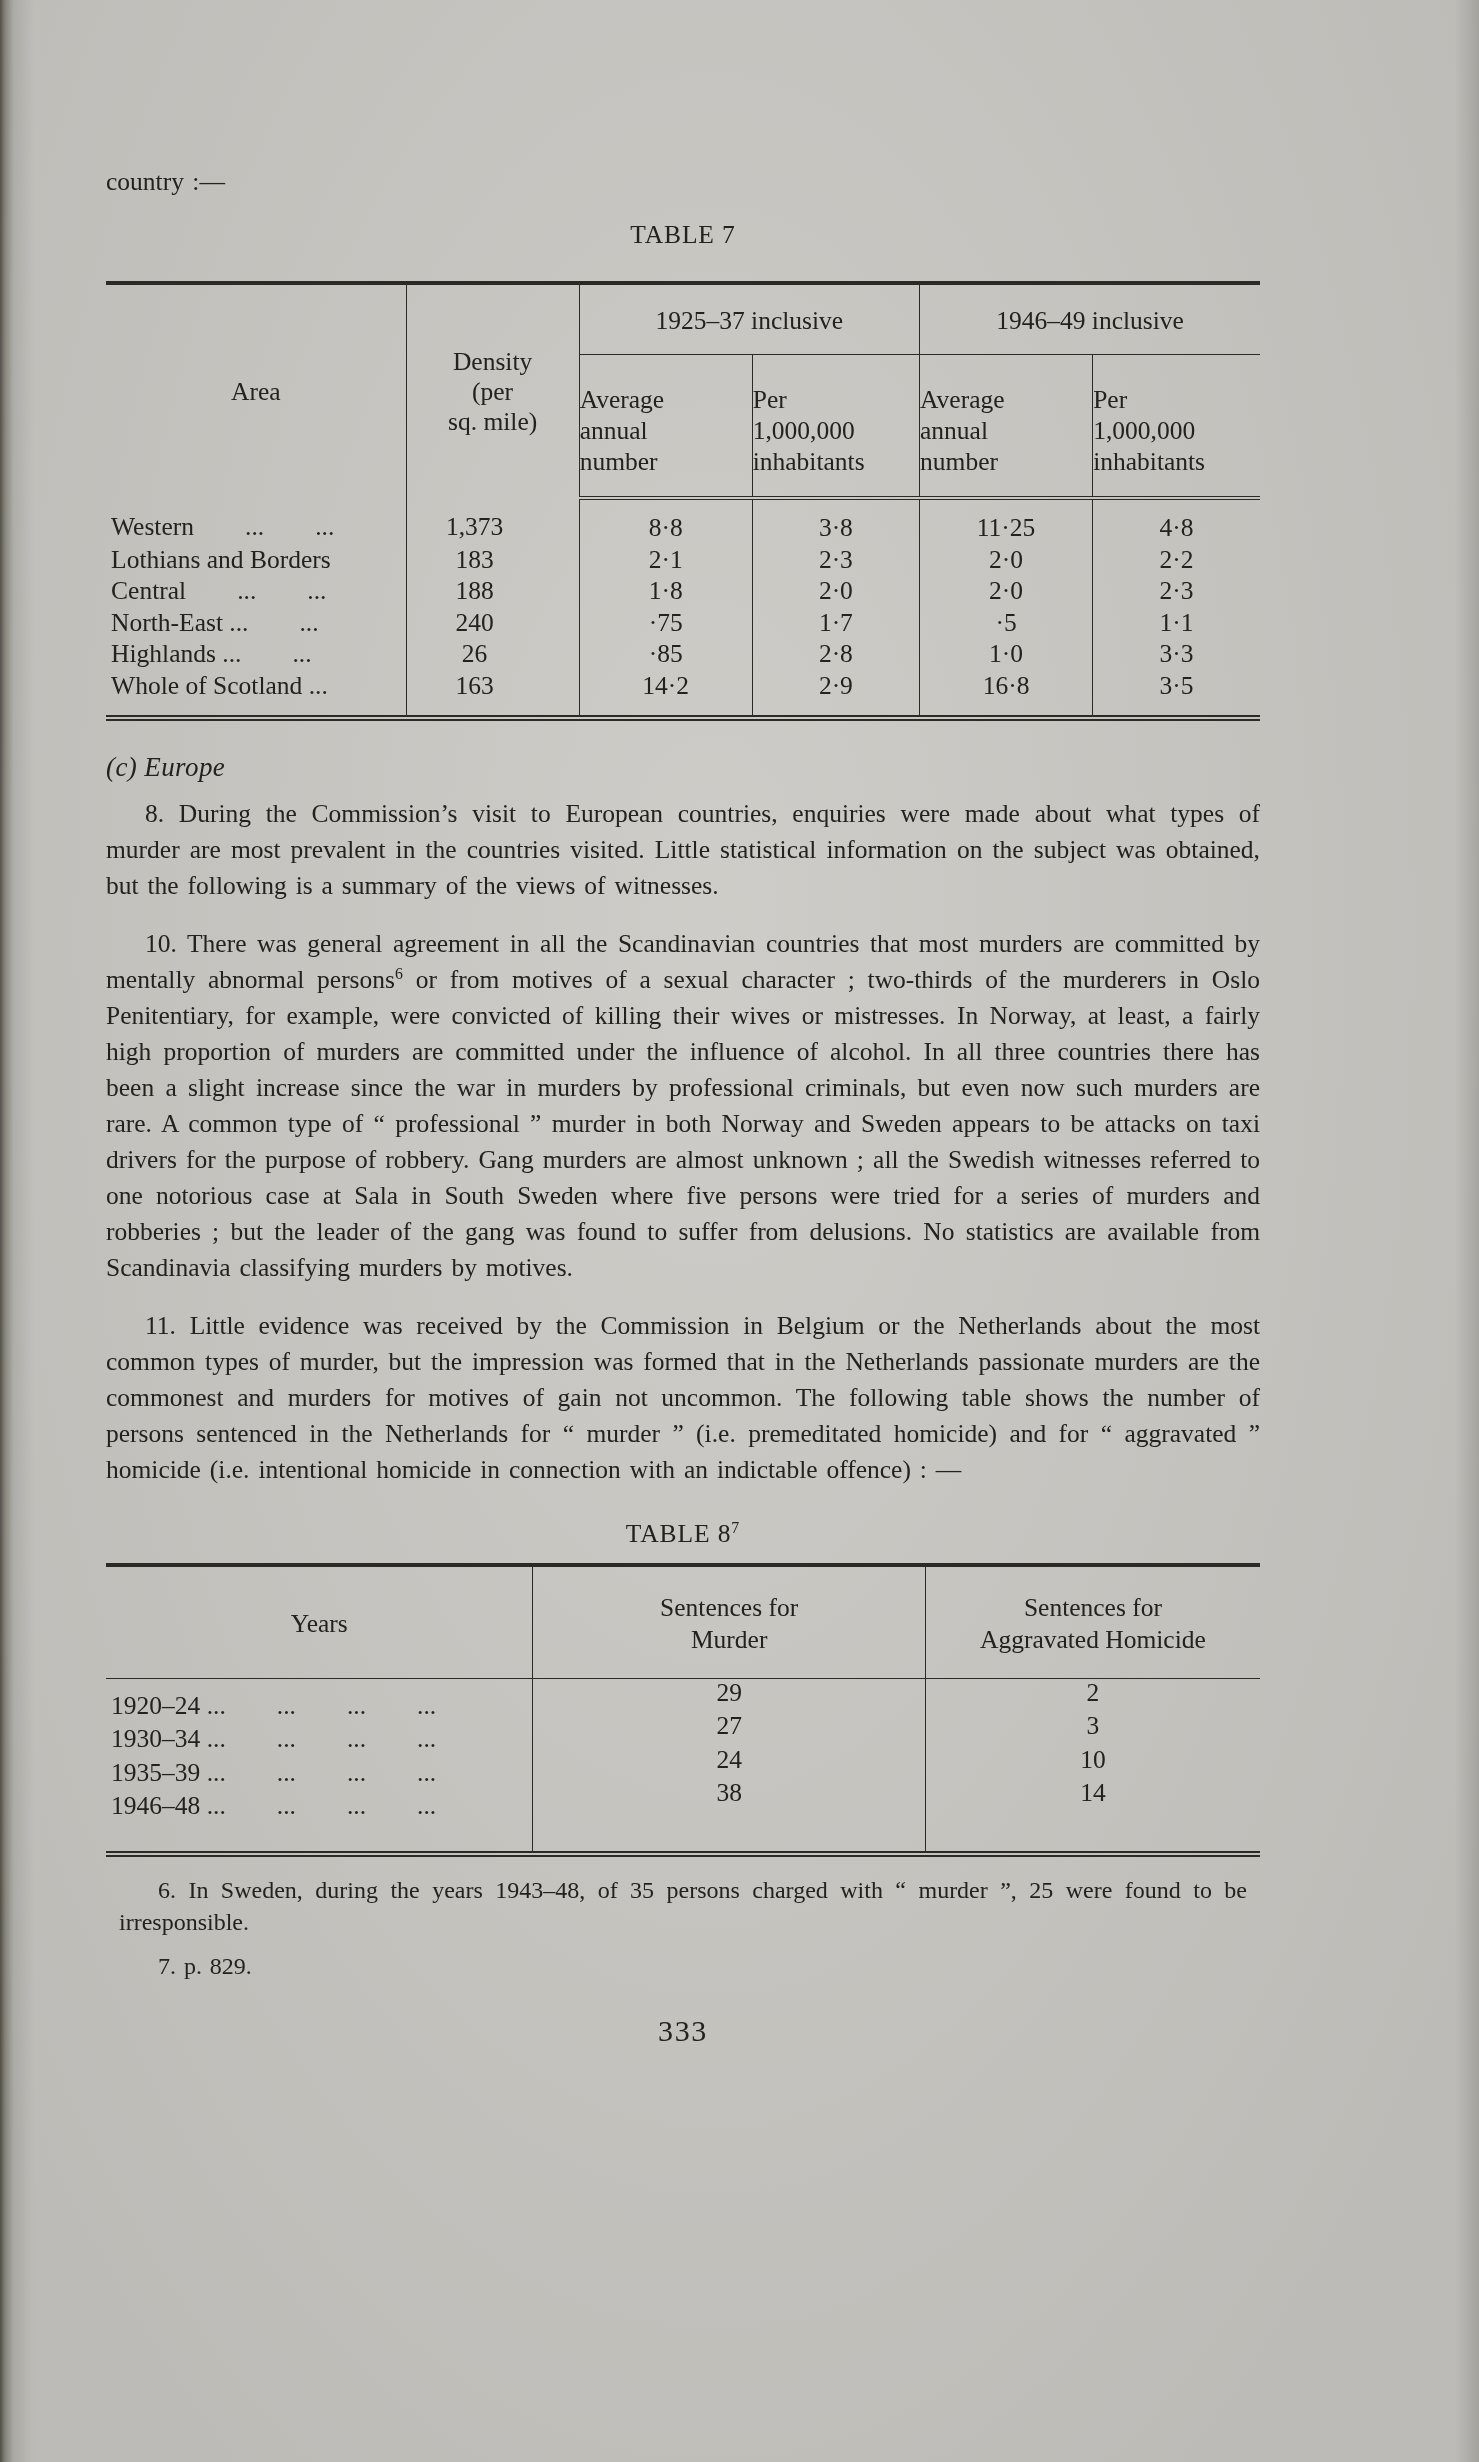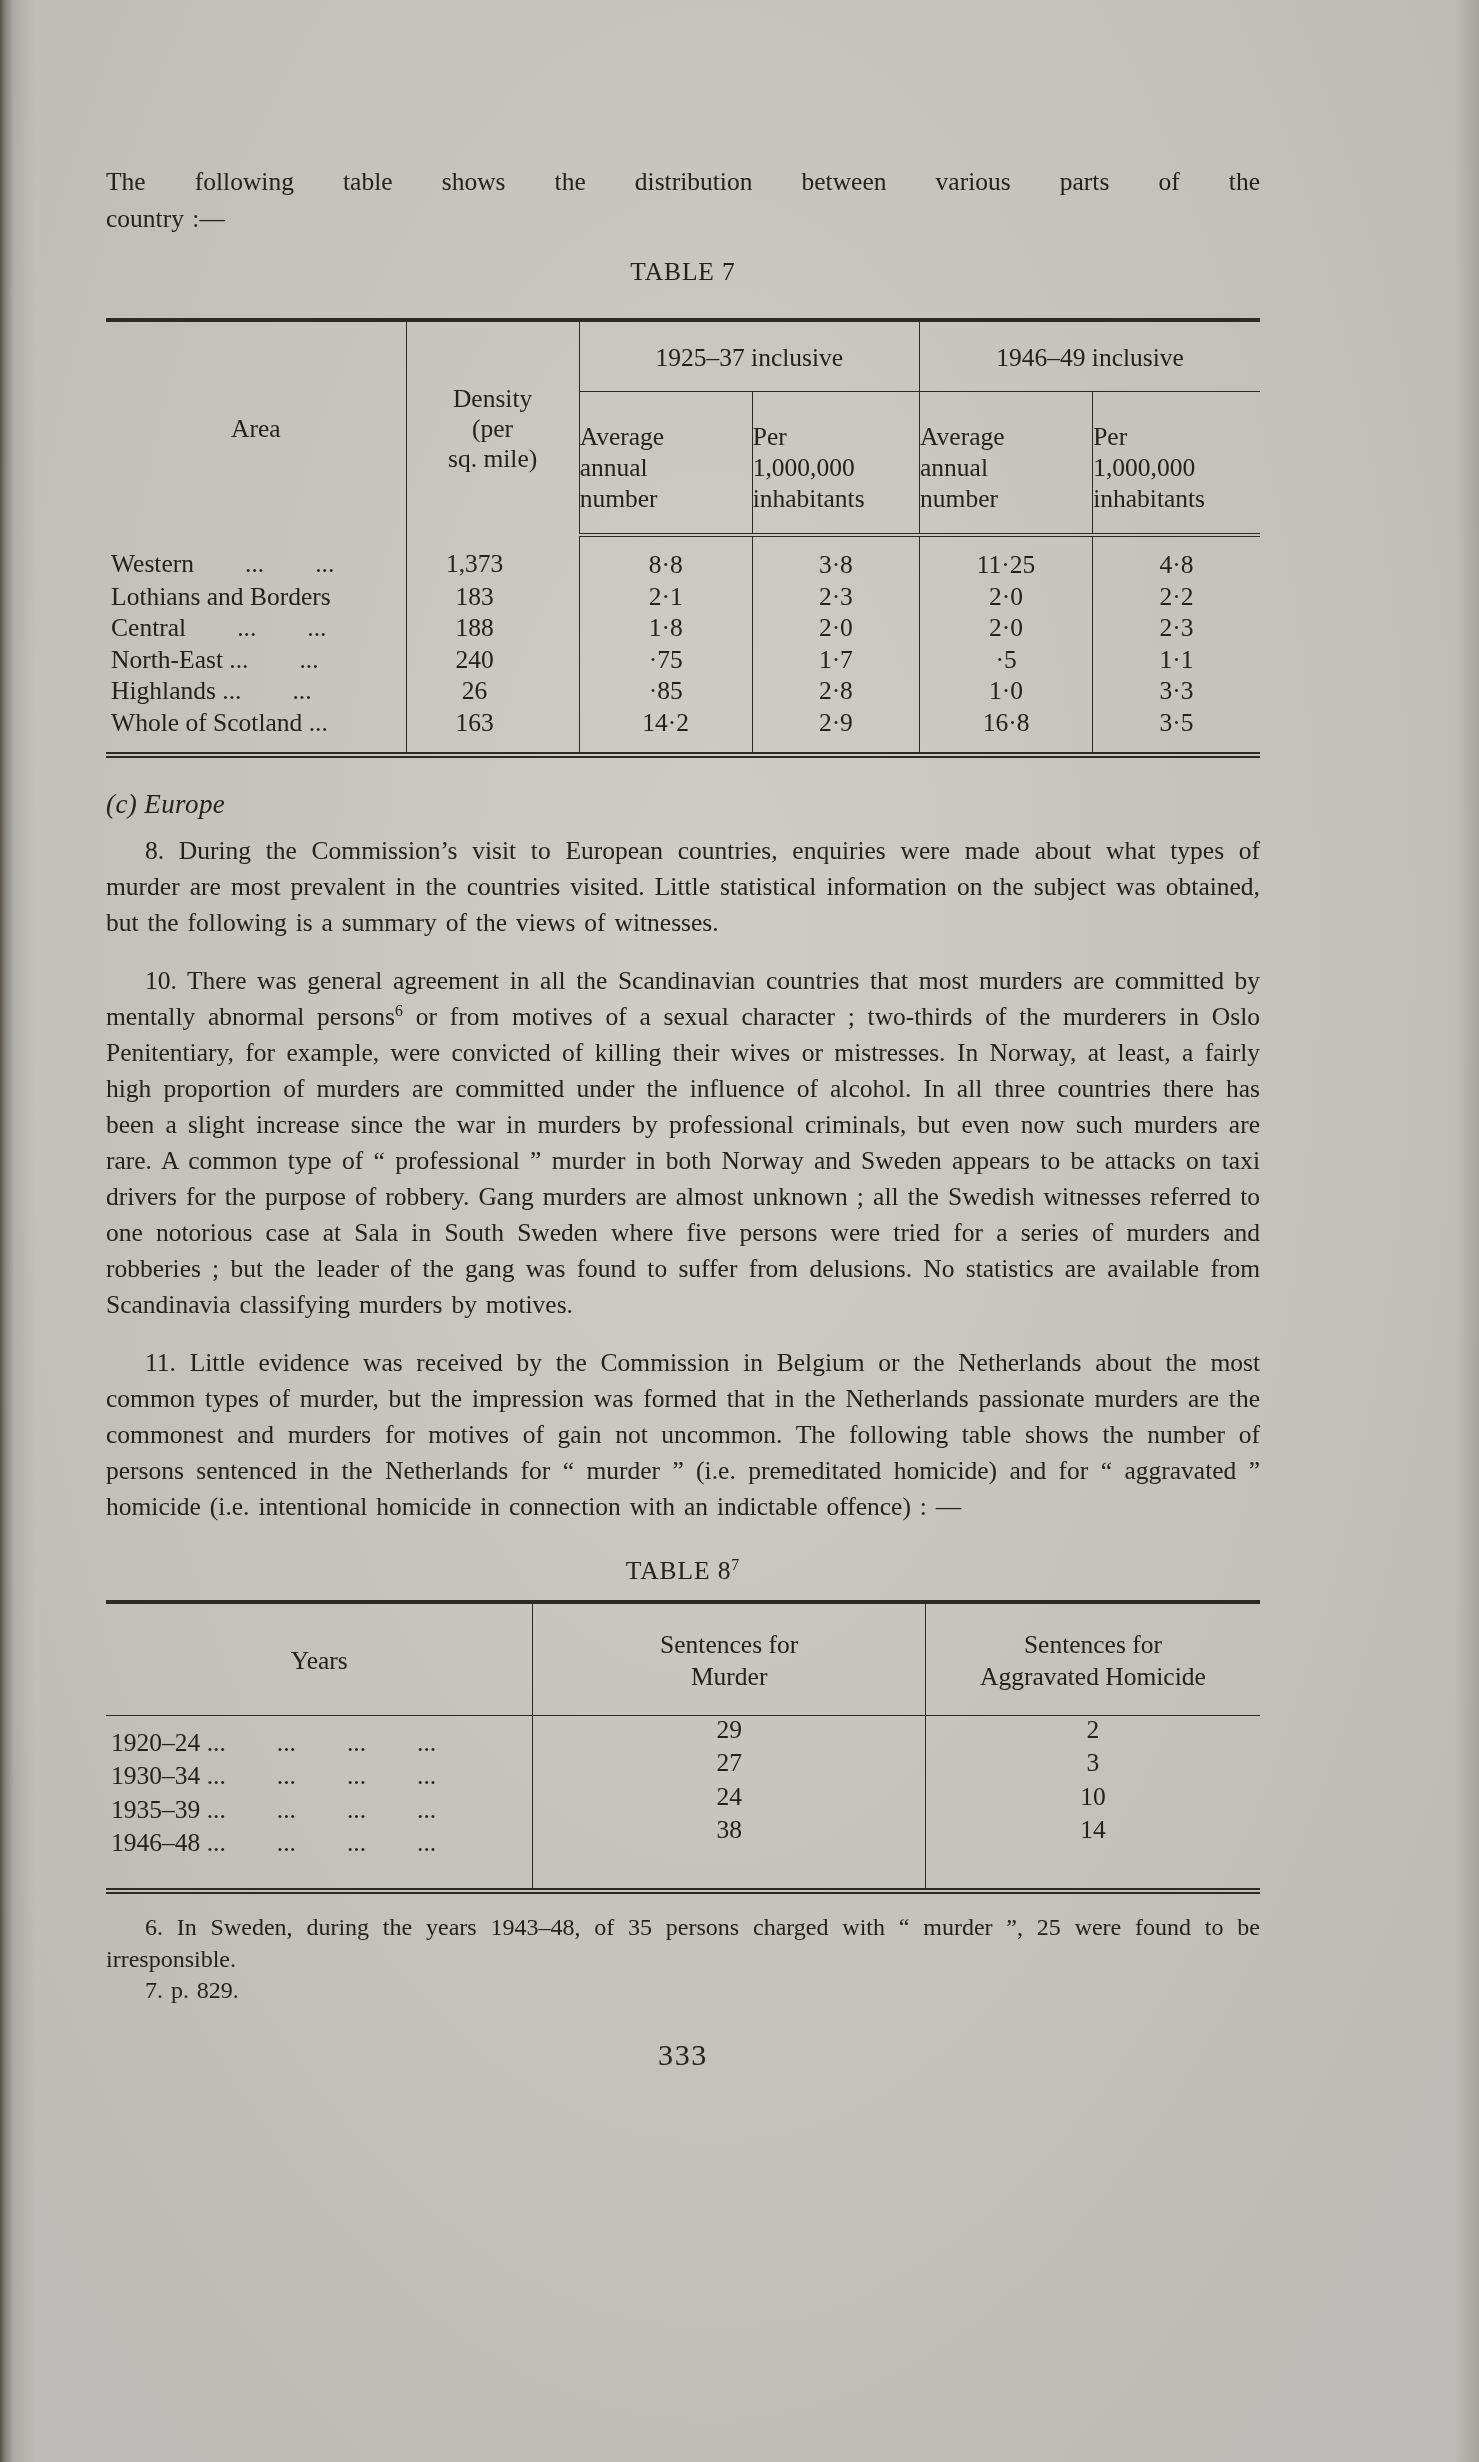--- a/index.html
+++ b/index.html
@@ -60,34 +60,33 @@
   .t8 th { text-align:center; vertical-align:middle; line-height:32px; padding:25.5px 0 22px; border-bottom:1.7px solid #2b2a24; }
   .t8 .v { border-right:1.7px solid #2b2a24; }
   .t8 td { line-height:31.5px; }
   .t8 td.years-cell { text-align:left; padding-left:5.1px; }
   .t8 td.num-cell { text-align:center; }
   .t8 td.num-cell .shift { display:inline-block; transform:translateY(-12.8px); }
   .t8 tr.first td { padding-top:10.2px; }
   .t8 tr.last td { padding-bottom:29px; }
 
   .footnotes { margin-top:18.7px; font-size:24px; line-height:31.5px; }
-  .footnote { margin:0; text-indent:39px; text-align:justify; word-spacing:0.08em; }
+  .footnote { margin:13px; text-indent:39px; text-align:justify; word-spacing:0.08em; }
 
   .page-number { margin-top:31px; text-align:center; font-size:30px; letter-spacing:1.7px; }
 
   .heading-c { margin-top:31px; font-size:27px; font-style:italic; letter-spacing:0.4px; }
 </style>
 </head>
 <body>
 
 <div class="page">
   <div class="content">
 
     <div class="intro body-text">
-      <div class="justify-full">The following table shows the distribution between various parts of the</div>
       <div>country :—</div>
     </div>
 
     <p class="table-title t7-title">TABLE 7</p>
 
     <table class="t7 rule-table">
       <colgroup>
         <col style="width:26%">
           <col style="width:15%">
         <col style="width:15%">

